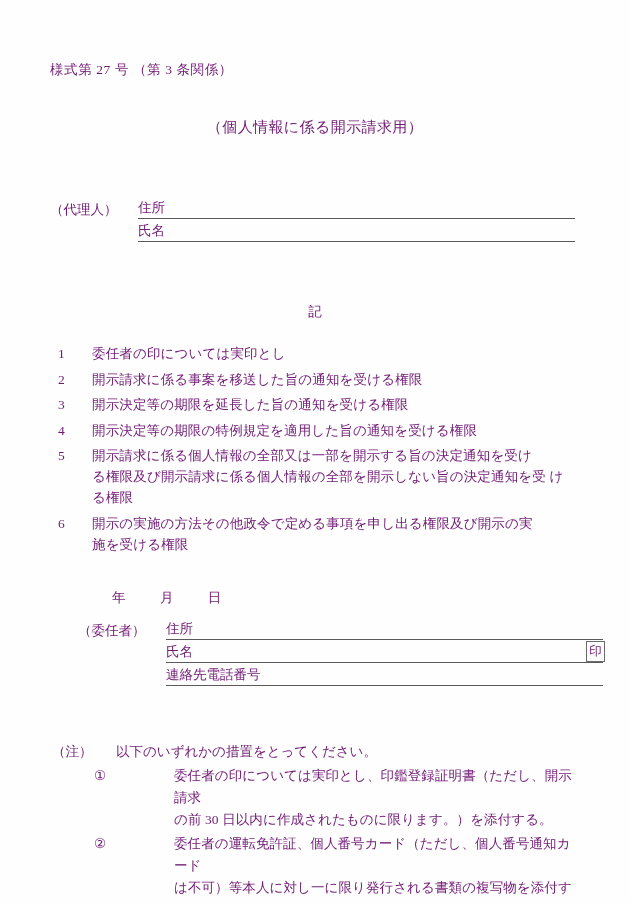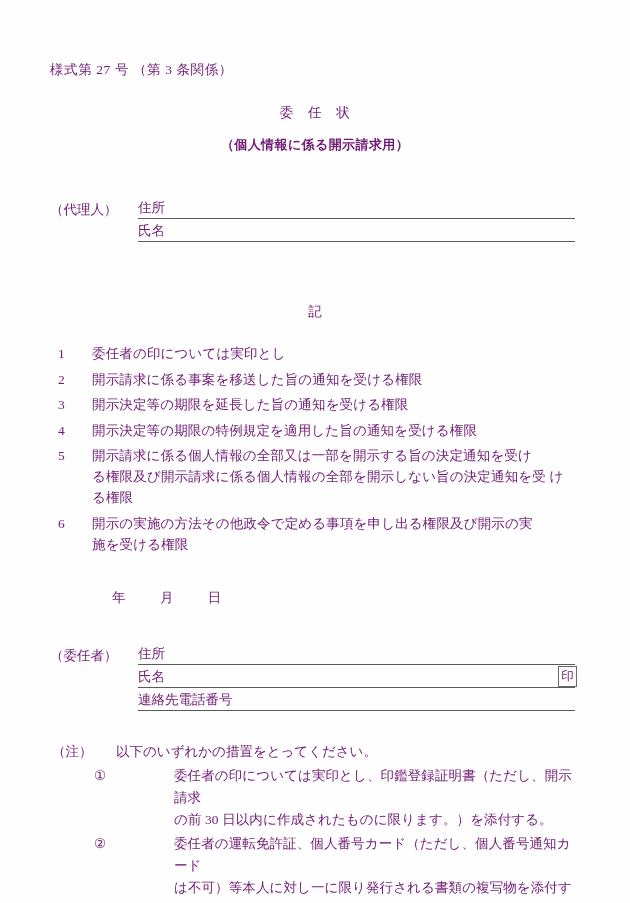--- a/index.html
+++ b/index.html
@@ -33,34 +33,33 @@
     left: 0;
     top: 104px;
     width: 630px;
     text-align: center;
   }
   .title-main {
     font-size: 13.5px;
     letter-spacing: 0.6px;
   }
   .title-sub {
-    font-size: 13px;
+    font-size: 15px;
     margin-top: 14px;
     letter-spacing: 0.4px;
-    font-weight: bold;
   }
 
   
   .party {
     position: absolute;
     left: 50px;
     width: 525px;
   }
   .party-agent { top: 196px; }
-  .party-principal { top: 642px; }
+  .party-principal { top: 617px; margin-left: 28px; }
 
   .party-row {
     display: flex;
     align-items: flex-end;
     height: 23px;
   }
   .party-tag {
     width: 88px;
     flex: 0 0 88px;
     font-size: 13.5px;
@@ -175,21 +174,20 @@
   .note-item .body .cont { display: block; }
 </style>
 </head>
 <body>
 
 <div class="page">
 
   <div class="form-no">様式第 27 号 （第 3 条関係）</div>
 
   <div class="title-block">
-    <div class="title-main">委　任　状</div>
     <div class="title-sub">（個人情報に係る開示請求用）</div>
   </div>
 
   <div class="party party-agent">
     <div class="party-row">
       <div class="party-tag">（代理人）</div>
       <div class="party-line">
         <span class="party-label">住所</span>
         <span class="party-value"></span>
       </div>

